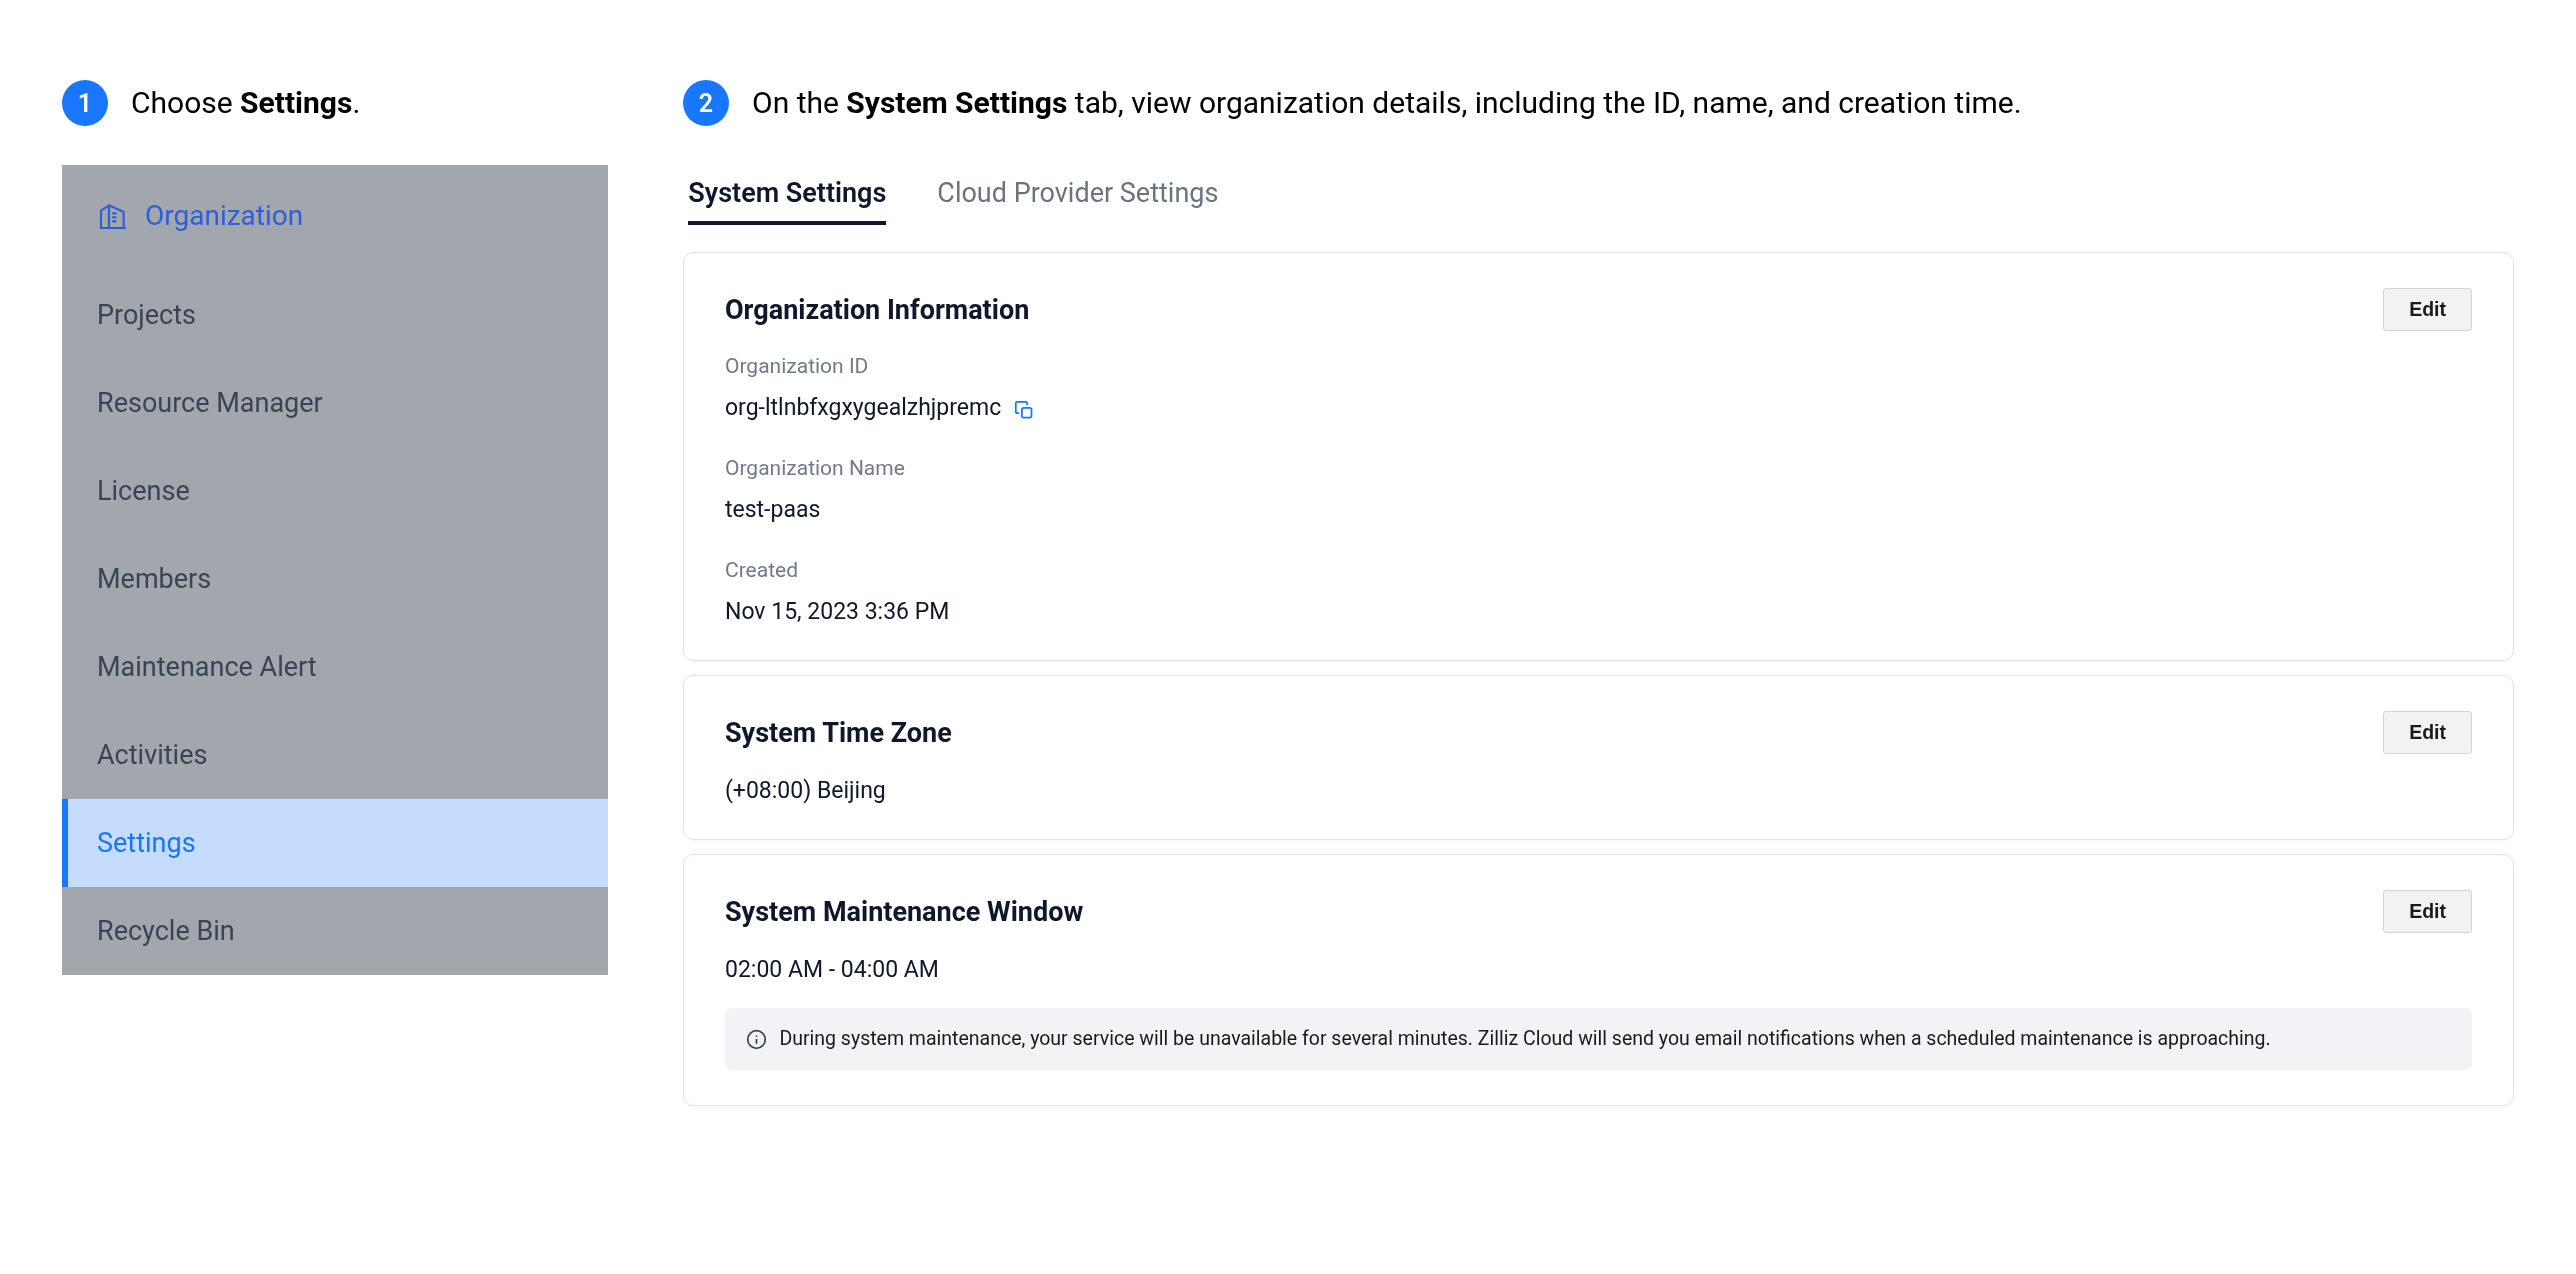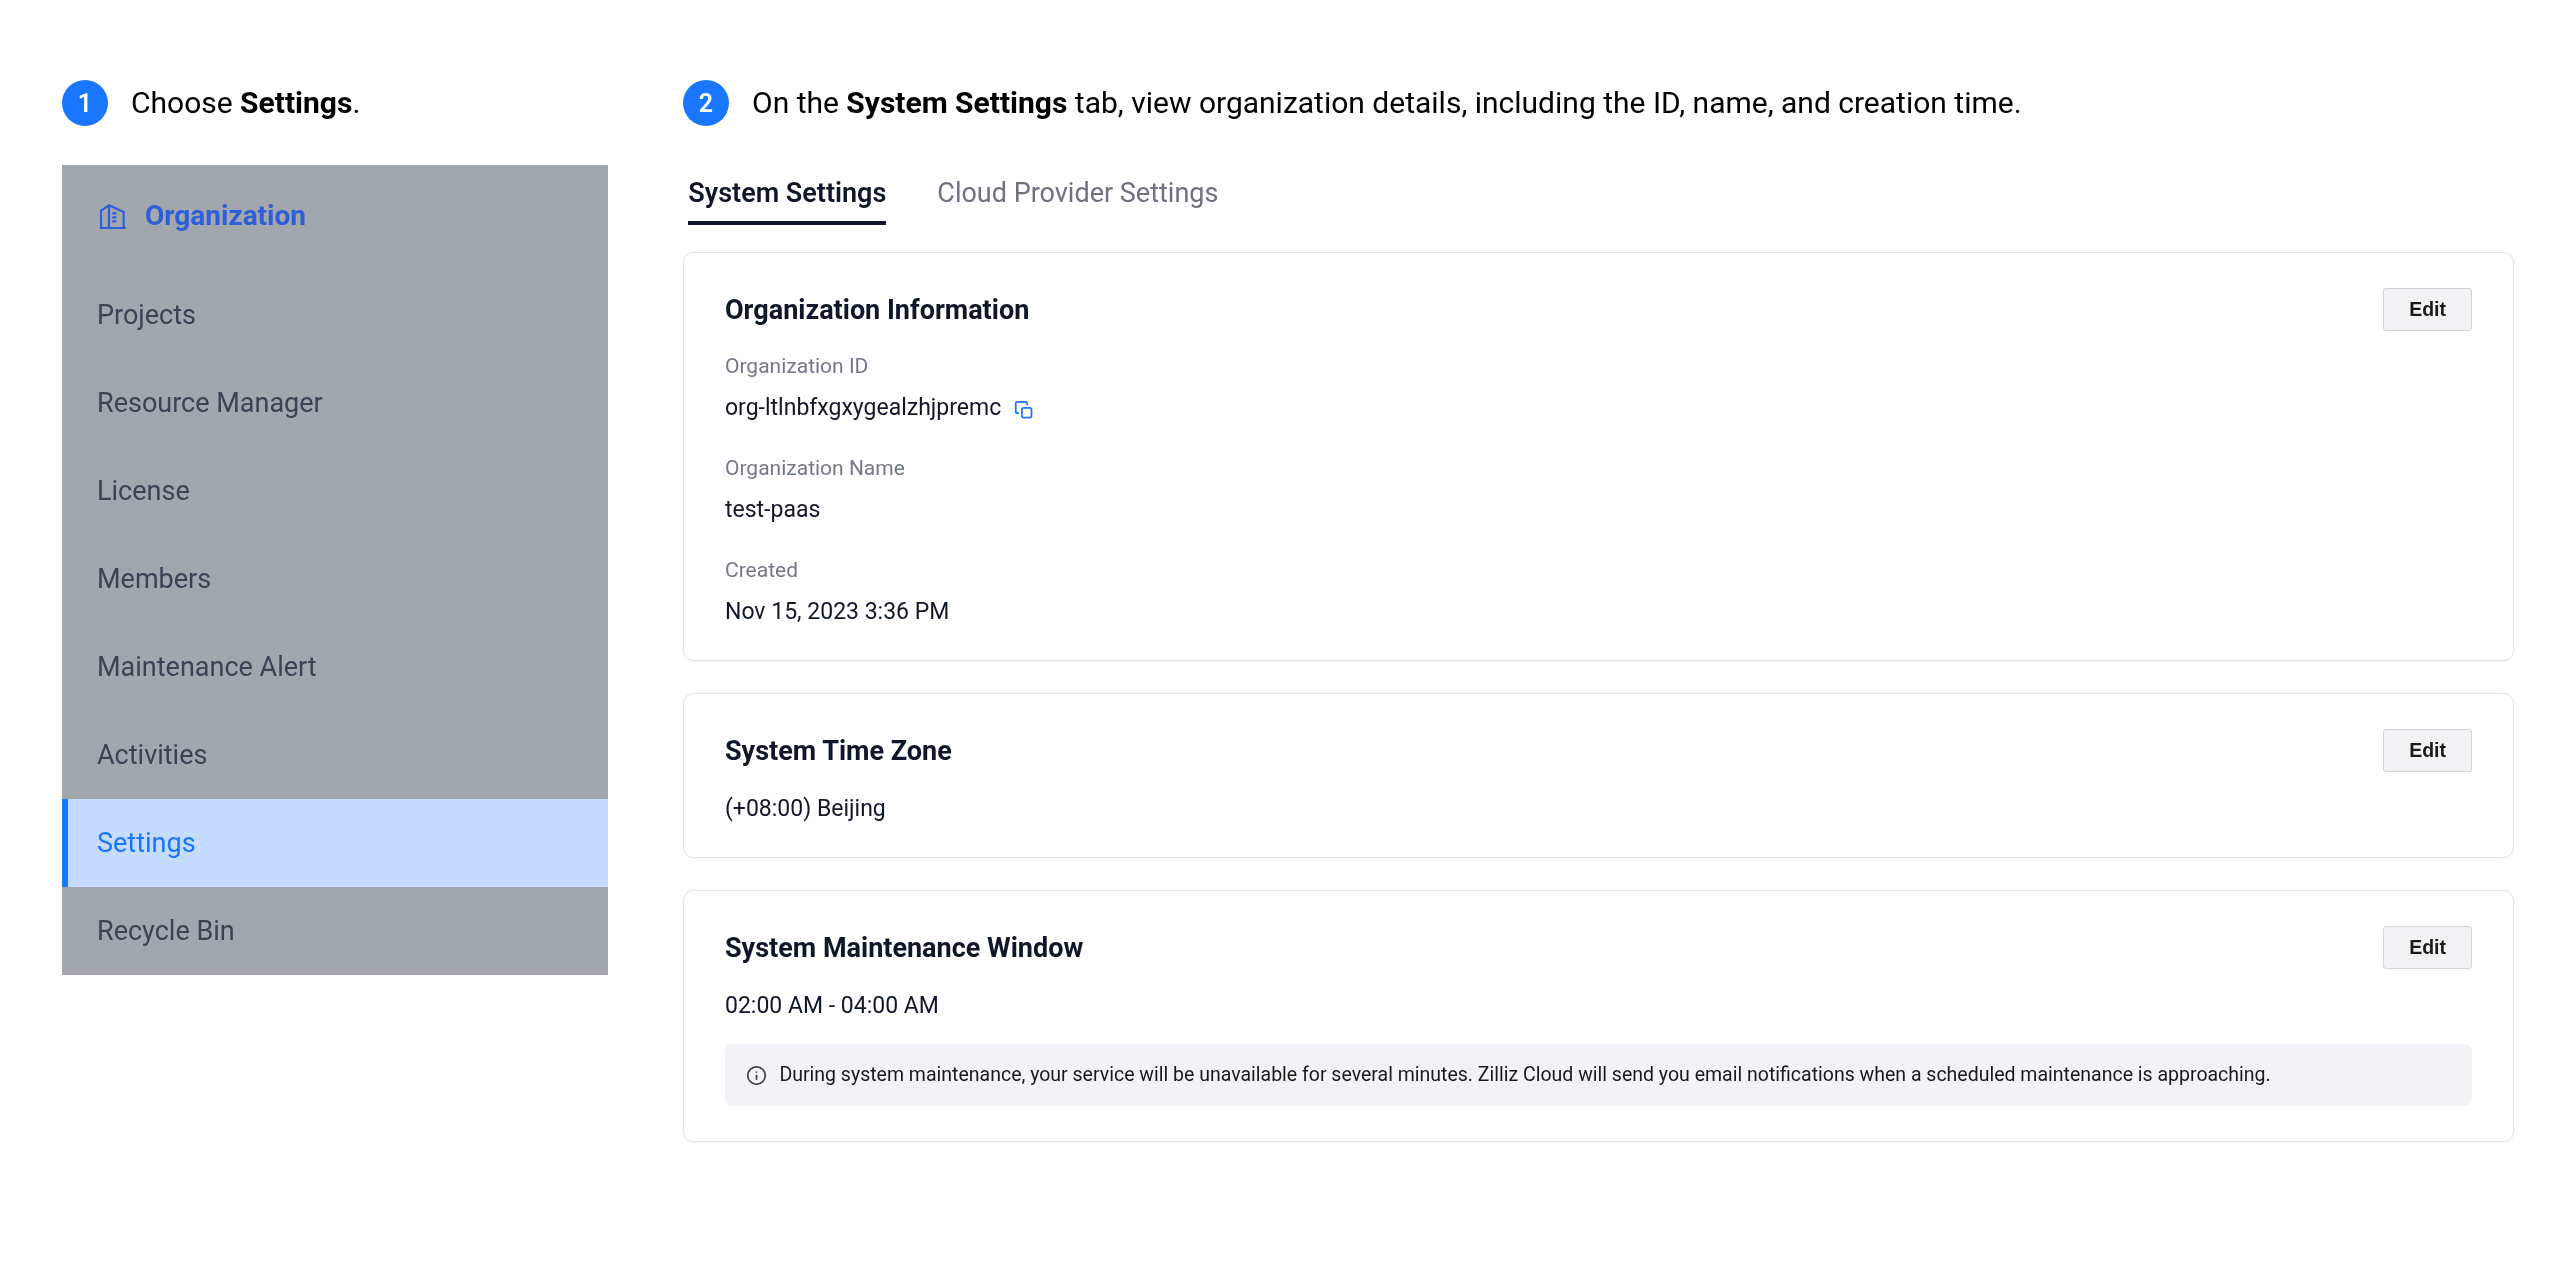--- a/index.html
+++ b/index.html
@@ -64,21 +64,21 @@
       padding: 34px 35px 39px 35px;
     }
     .org-icon {
       width: 32px;
       height: 32px;
       flex-shrink: 0;
     }
     .sidebar-title {
       font-size: 28px;
       color: #2e5fd9;
-      font-weight: 700;
+      font-weight: 400;
     }
     .sidebar-items {
       display: flex;
       flex-direction: column;
     }
     .sidebar-item {
       padding: 28px 35px;
       font-size: 27px;
       color: #3a4452;
       cursor: pointer;
@@ -105,21 +105,21 @@
     .tab.active {
       color: #0f172a;
       font-weight: 600;
       border-bottom: 4.4px solid #0f172a;
     }
     .card {
       background: #fff;
       border: 0.9px solid #e1e4e8;
       border-radius: 10.6px;
       padding: 35px 41px;
-      margin-bottom: 32px;
+      margin-bottom: 14px;
       box-shadow: 0 0.9px 2.7px rgba(0,0,0,0.04);
     }
     .card-header {
       display: flex;
       justify-content: space-between;
       align-items: center;
       margin-bottom: 23px;
     }
     .card-title {
       font-size: 27px;

